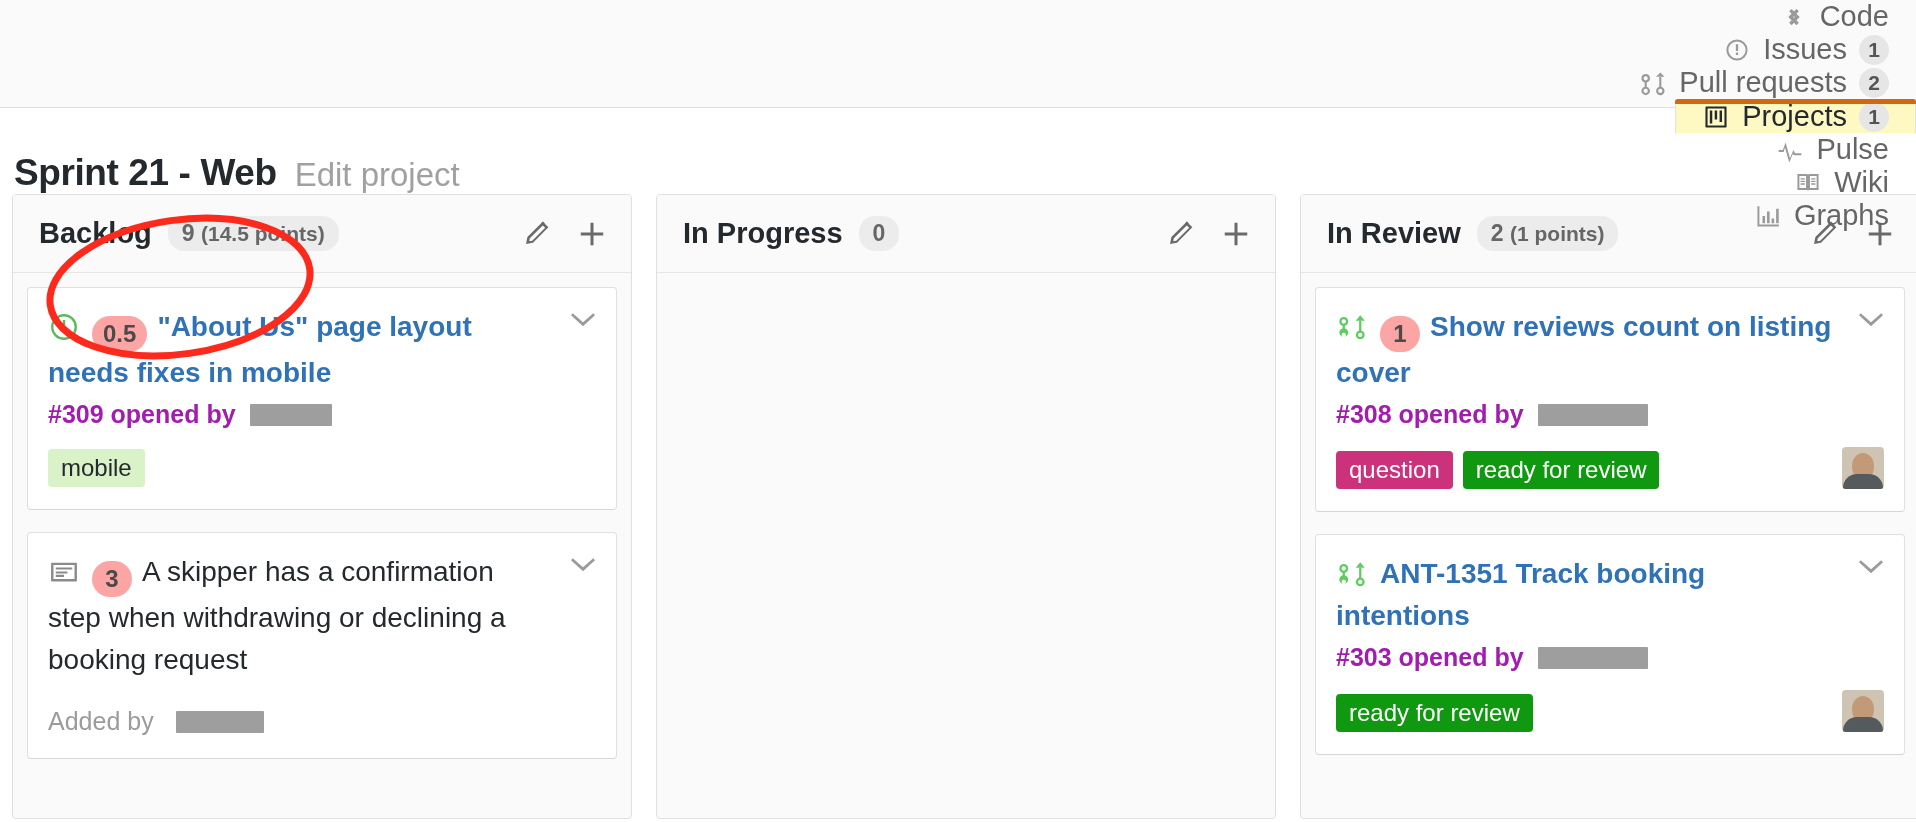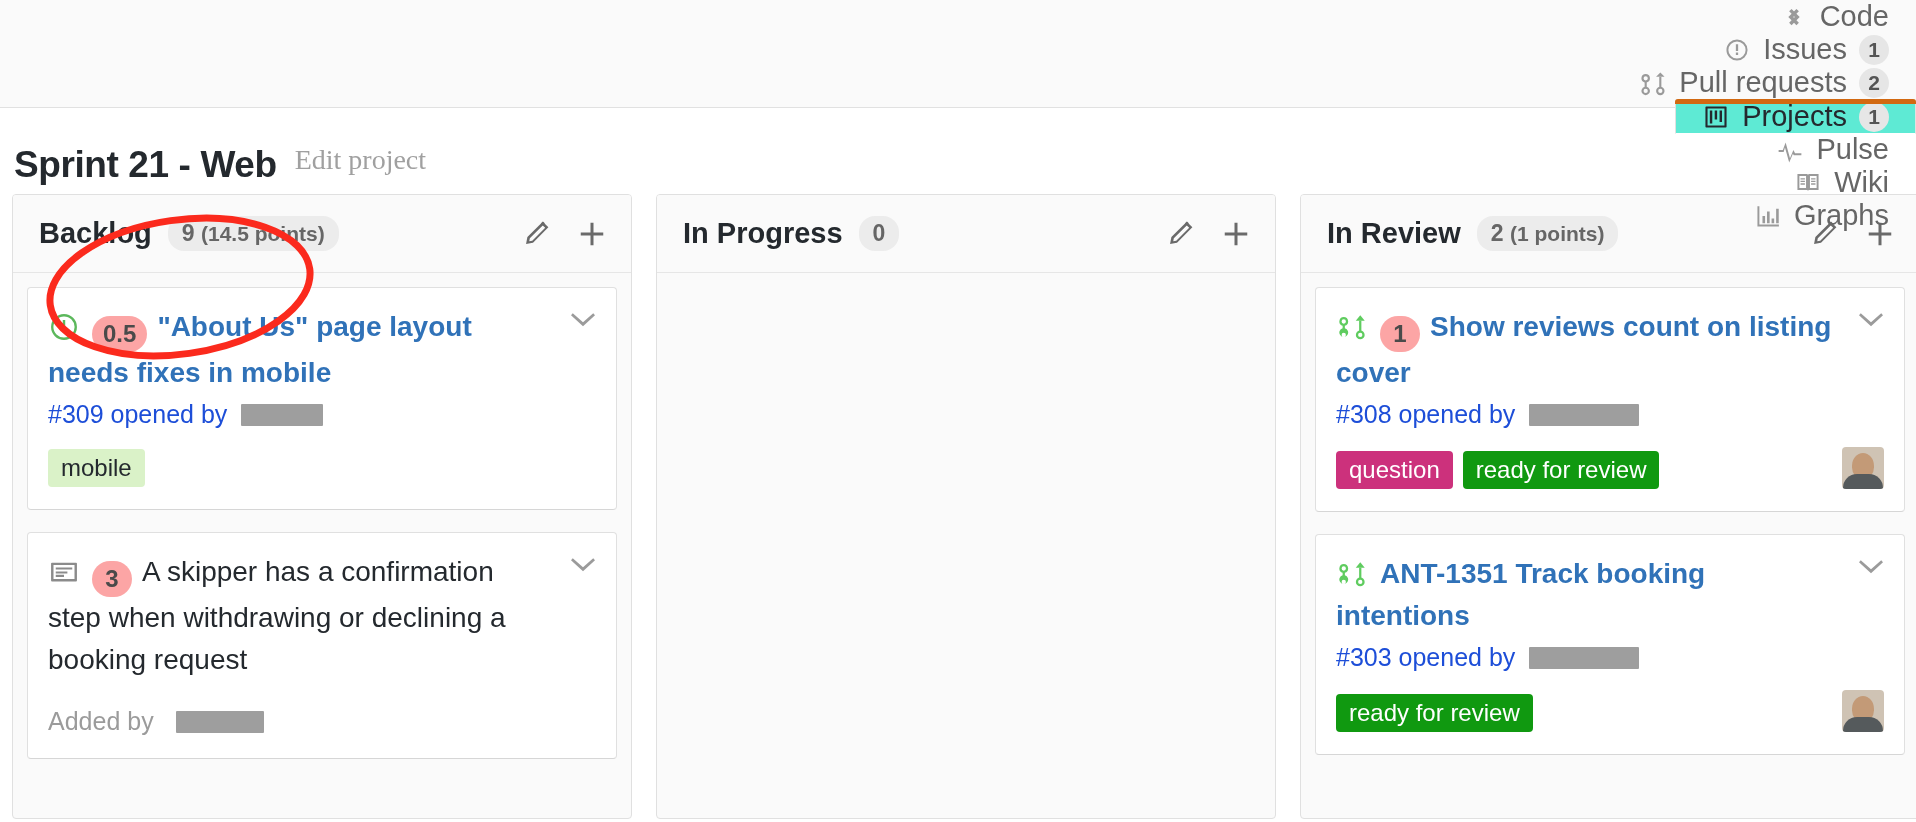--- a/index.html
+++ b/index.html
@@ -31,21 +31,21 @@
     font-size: 29px;
     color: #666666;
     position: relative;
     cursor: pointer;
     white-space: nowrap;
     background: transparent;
     border-left: 1px solid transparent;
     border-right: 1px solid transparent;
   }
   .nav-tab.selected {
-    background: #5eead4;
+    background: #fef9c3;
     color: #24292e;
     font-weight: 400;
     border-left: 1px solid #e1e1e1;
     border-right: 1px solid #e1e1e1;
     border-top: 1px solid #e1e1e1;
     border-bottom: 1px solid #ffffff;
     margin-bottom: -1px;
     border-radius: 3px 3px 0 0;
     text-align: right;
   }
@@ -77,36 +77,35 @@
     border-radius: 15px;
     background: #e6e6e6;
     color: #555;
     font-size: 21px;
     font-weight: 700;
   }
 
   
   .project-head {
     display: flex;
-    align-items: flex-start;
+    align-items: flex-end;
     gap: 18px;
     padding: 36px 0 0 14px;
     height: 86px;
   }
   .project-title {
     font-size: 37px;
     font-weight: 700;
     color: #24292e;
     letter-spacing: -0.4px;
   }
   .project-edit {
-    font-size: 28px;
+    font-size: 33px;
     color: #a0a0a0;
     cursor: pointer;
-    font-family: Liberation Serif, serif;
   }
 
   
   .board {
     display: flex;
     gap: 24px;
     padding: 0 12px;
     height: 630px;
     align-items: flex-start;
   }
@@ -226,25 +225,26 @@
     font-weight: 700;
     cursor: pointer;
     word-wrap: break-word;
   }
   .card-title.plain {
     color: #24292e;
     font-weight: 400;
   }
   .card-meta {
     font-size: 25px;
-    color: #1d4ed8;
+    color: #a21caf;
     margin-top: 6px;
     display: flex;
     align-items: center;
     gap: 8px;
+    font-weight: bold;
   }
   .redacted {
     display: inline-block;
     background: #9e9e9e;
     height: 22px;
     vertical-align: middle;
     border-radius: 1px;
     margin-left: 6px;
   }
   .card-footer {

